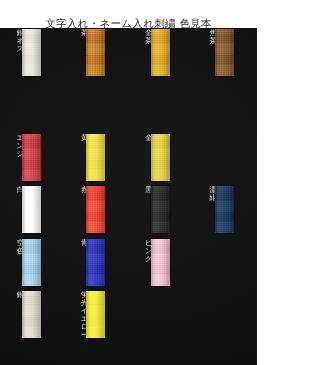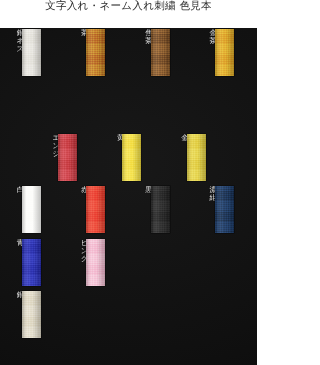--- a/index.html
+++ b/index.html
@@ -16,21 +16,21 @@
     height: 365px;
     background: #ffffff;
   }
   
   #header {
     position: absolute;
     left: 0; top: 0;
     width: 257px; height: 28px;
     background: #ffffff;
     display: flex;
-    align-items: flex-start;
+    align-items: flex-end;
     justify-content: center;
   }
   #header-title {
     font-size: 10.5px;
     line-height: 1;
     color: #2b2b2b;
     letter-spacing: 0.3px;
     white-space: nowrap;
     font-family: "DejaVu Sans", "Liberation Sans", sans-serif;
   }
@@ -141,31 +141,31 @@
       <div class="row" style="top:0px;">
         <div class="cell">
           <span class="label">銀ネズ</span>
           <span class="swatch" style="background-color:#e8e6e0;"></span>
         </div>
         <div class="cell">
           <span class="label">茶</span>
           <span class="swatch" style="background-color:#c57f27;"></span>
         </div>
         <div class="cell">
+          <span class="label">金茶</span>
+          <span class="swatch" style="background-color:#e3af2b;"></span>
+        </div>
+        <div class="cell">
           <span class="label">焦茶</span>
           <span class="swatch" style="background-color:#8a5a2b;"></span>
         </div>
-        <div class="cell">
-          <span class="label">金茶</span>
-          <span class="swatch" style="background-color:#e3af2b;"></span>
-        </div>
-      </div>
-
-
-      <div class="row" style="top:104.8px;margin-left:36px;">
+      </div>
+
+
+      <div class="row" style="top:104.8px;">
         <div class="cell">
           <span class="label">エンジ</span>
           <span class="swatch" style="background-color:#d0424a;"></span>
         </div>
         <div class="cell">
           <span class="label">黄</span>
           <span class="swatch" style="background-color:#f5e24a;"></span>
         </div>
         <div class="cell">
           <span class="label">金</span>
@@ -187,37 +187,45 @@
           <span class="swatch" style="background-color:#2a2a2a;"></span>
         </div>
         <div class="cell">
           <span class="label">濃紺</span>
           <span class="swatch" style="background-color:#1d3a63;"></span>
         </div>
       </div>
 
       <div class="row" style="top:209.6px;">
         <div class="cell">
+          <span class="label">空色</span>
+          <span class="swatch" style="background-color:#a8d4ee;"></span>
+        </div>
+        <div class="cell">
           <span class="label">青</span>
           <span class="swatch" style="background-color:#2f36bb;"></span>
         </div>
         <div class="cell">
           <span class="label">ピンク</span>
           <span class="swatch" style="background-color:#f5c3d6;"></span>
         </div>
         <div class="cell empty">
           
           
         </div>
       </div>
 
       <div class="row" style="top:262px;">
         <div class="cell">
           <span class="label">銀</span>
           <span class="swatch" style="background-color:#e3ddcb;"></span>
+        </div>
+        <div class="cell">
+          <span class="label">蛍光イエロー</span>
+          <span class="swatch" style="background-color:#f3ef3b;"></span>
         </div>
         <div class="cell empty">
           
           
         </div>
       </div>
 
     </div>
   </div>
 </div>

